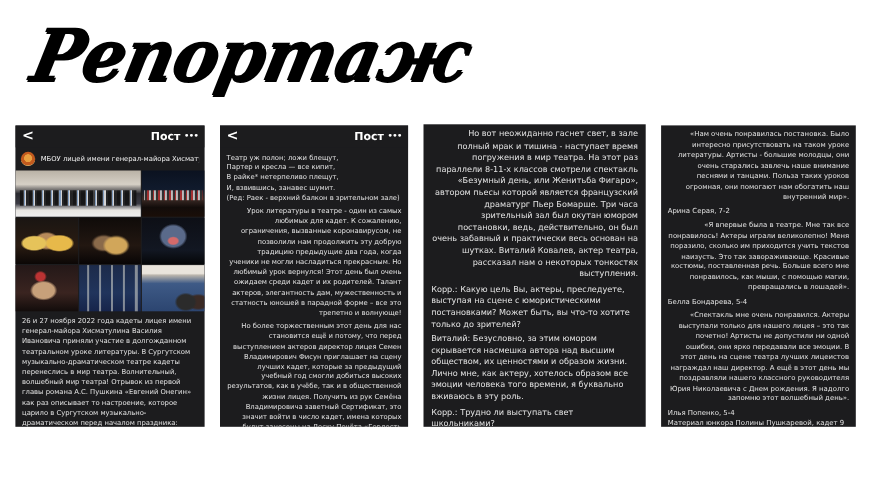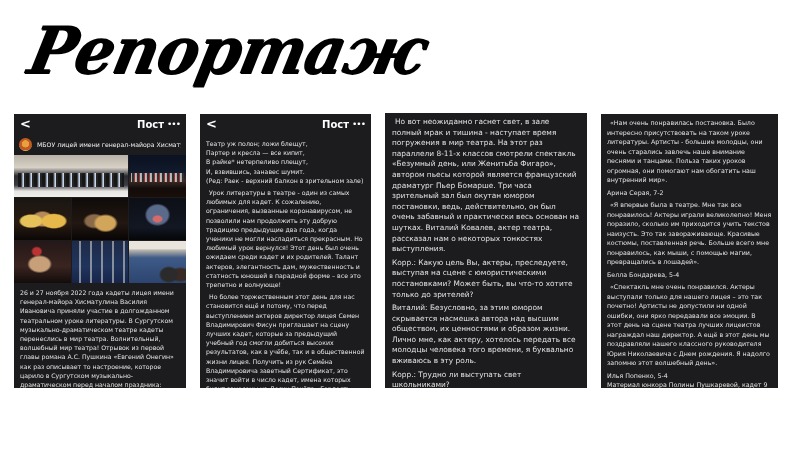--- a/index.html
+++ b/index.html
@@ -72,21 +72,21 @@
   .g7 { background: repeating-linear-gradient(90deg, transparent 0 7px, rgba(220,220,210,.55) 7px 9px, transparent 9px 11px),
                     linear-gradient(180deg, #1d2b4a, #20345c 60%, #16244a); }
   .g8 { background: radial-gradient(ellipse at 70% 80%, #2b2b2b 0 14%, transparent 18%),
                     radial-gradient(ellipse at 90% 80%, #3a2a25 0 12%, transparent 16%),
                     linear-gradient(180deg, #e9e4dc 0 18%, #b9b4ac 22%, #3e5a86 40%, #2c4570 100%); }
 
   .body { padding: 5px 6px; font-size: 6.2px; line-height: 9.2px; color: #e2e2e2; }
   #p3 .body { padding: 4px 7px; font-size: 7.4px; line-height: 10.6px; }
   #p4 .body { padding: 4px 6px; font-size: 6.3px; line-height: 9.5px; }
   .para { margin-bottom: 3px; }
-  .indent { text-indent: 3px; }
+  .indent { text-indent: 3px; text-align: right; }
   .ln { display: block; }
 </style>
 </head>
 <body>
 
 <div class="title">Репортаж</div>
 
 <div class="panel" id="p1">
   <div class="navbar">
     <span class="nav-back">&lt;</span>
@@ -128,21 +128,21 @@
     </p>
     <p class="para indent">Урок литературы в театре - один из самых любимых для кадет. К сожалению, ограничения, вызванные коронавирусом, не позволили нам продолжить эту добрую традицию предыдущие два года, когда ученики не могли насладиться прекрасным. Но любимый урок вернулся! Этот день был очень ожидаем среди кадет и их родителей. Талант актеров, элегантность дам, мужественность и статность юношей в парадной форме – все это трепетно и волнующе!</p>
     <p class="para indent">Но более торжественным этот день для нас становится ещё и потому, что перед выступлением актеров директор лицея Семен Владимирович Фисун приглашает на сцену лучших кадет, которые за предыдущий учебный год смогли добиться высоких результатов, как в учёбе, так и в общественной жизни лицея. Получить из рук Семёна Владимировича заветный Сертификат, это значит войти в число кадет, имена которых будут занесены на Доску Почёта «Гордость лицея». Я и сама была в их числе, чувствовала гордость и высокую оценку своих трудов.</p>
   </div>
 </div>
 
 <div class="panel" id="p3">
   <div class="body">
     <p class="para indent">Но вот неожиданно гаснет свет, в зале полный мрак и тишина - наступает время погружения в мир театра. На этот раз параллели 8-11-х классов смотрели спектакль «Безумный день, или Женитьба Фигаро», автором пьесы которой является французский драматург Пьер Бомарше. Три часа зрительный зал был окутан юмором постановки, ведь, действительно, он был очень забавный и практически весь основан на шутках. Виталий Ковалев, актер театра, рассказал нам о некоторых тонкостях выступления.</p>
     <p class="para">Корр.: Какую цель Вы, актеры, преследуете, выступая на сцене с юмористическими постановками? Может быть, вы что-то хотите только до зрителей?</p>
-    <p class="para">Виталий: Безусловно, за этим юмором скрывается насмешка автора над высшим обществом, их ценностями и образом жизни. Лично мне, как актеру, хотелось передать все молодцы человека того времени, я буквально вживаюсь в эту роль.</p>
+    <p class="para">Виталий: Безусловно, за этим юмором скрывается насмешка автора над высшим обществом, их ценностями и образом жизни. Лично мне, как актеру, хотелось образом все эмоции человека того времени, я буквально вживаюсь в эту роль.</p>
     <p class="para">Корр.: Трудно ли выступать свет школьниками?</p>
 
   </div>
 </div>
 
 <div class="panel" id="p4">
   <div class="body">
     <p class="para indent">«Нам очень понравилась постановка. Было интересно присутствовать на таком уроке литературы. Артисты - большие молодцы, они очень старались завлечь наше внимание песнями и танцами. Польза таких уроков огромная, они помогают нам обогатить наш внутренний мир».</p>
     <p class="para">Арина Серая, 7-2</p>
     <p class="para indent">«Я впервые была в театре. Мне так все понравилось! Актеры играли великолепно! Меня поразило, сколько им приходится учить текстов наизусть. Это так завораживающе. Красивые костюмы, поставленная речь. Больше всего мне понравилось, как мыши, с помощью магии, превращались в лошадей».</p>

